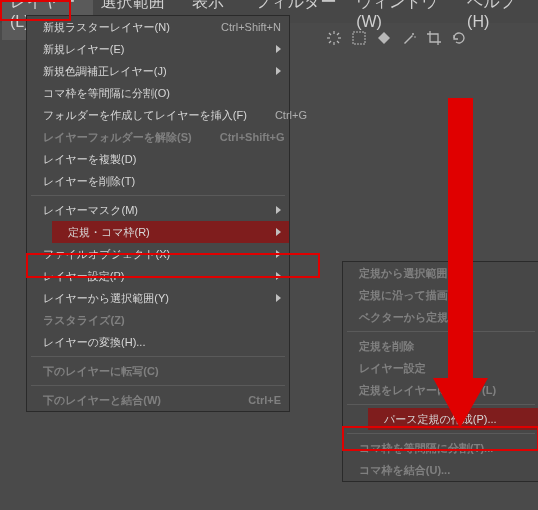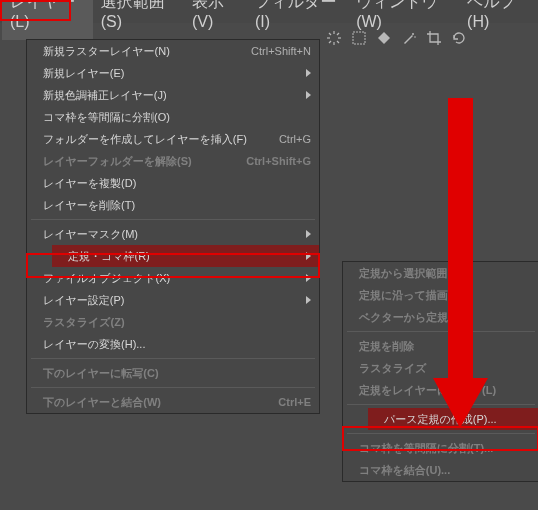--- a/index.html
+++ b/index.html
@@ -5,28 +5,28 @@
   * { margin: 0; padding: 0; box-sizing: border-box; font-family: "Meiryo", "Hiragino Sans", sans-serif; }
   body { width: 538px; height: 510px; background: #4a4a4a; overflow: hidden; position: relative; }
   
   .menubar { display: flex; background: #474747; height: 23px; align-items: center; padding-left: 2px; }
   .menu-item { color: #d0d0d0; font-size: 16px; padding: 9px 8px; cursor: pointer; }
   .menu-item.active { background: #5a5a5a; }
   
   .highlight-box { border: 2px solid #e00000; position: absolute; pointer-events: none; z-index: 100; }
   
   .dropdown { position: absolute; background: #474747; border: 1px solid #2a2a2a; font-size: 11px; color: #d8d8d8; }
-  .dropdown-main { left: 26px; top: 39px; width: 294px; }
+  .dropdown-main { left: 26px; top: 15px; width: 264px; }
   .dropdown-sub { left: 342px; top: 261px; width: 198px; }
   
   .menu-row { display: flex; align-items: center; height: 22px; padding: 0 8px 0 16px; position: relative; }
   .menu-row.hover { background: #7f1d1d; margin-left: 25px; }
   .menu-row.disabled { color: #808080; font-weight: bold; }
   .menu-label { flex: 1; white-space: nowrap; }
-  .menu-shortcut { color: #b0b0b0; font-size: 11px; margin-left: 20px; text-align: right; }
+  .menu-shortcut { color: #b0b0b0; font-size: 11px; margin-left: 28px; text-align: right; }
   .menu-row.disabled .menu-shortcut { color: #808080; }
   .menu-arrow { width: 0; height: 0; border-top: 4px solid transparent; border-bottom: 4px solid transparent; border-left: 5px solid #c0c0c0; margin-left: 8px; }
   .menu-sep { height: 1px; background: #5a5a5a; margin: 3px 4px; }
   
   .toolbar { position: absolute; left: 322px; top: 26px; display: flex; gap: 1px; }
   .tool-icon { width: 24px; height: 24px; display: flex; align-items: center; justify-content: center; color: #b8b8b8; }
   
   .arrow-overlay { position: absolute; left: 428px; top: 98px; z-index: 101; pointer-events: none; }
 </style>
 </head>
@@ -126,20 +126,24 @@
       <span class="menu-arrow"></span>
     </div>
   <div class="menu-row">
       <span class="menu-label">ファイルオブジェクト(X)</span>
       <span class="menu-arrow"></span>
     </div>
   <div class="menu-row">
       <span class="menu-label">レイヤー設定(P)</span>
       <span class="menu-arrow"></span>
     </div>
+  <div class="menu-row">
+      <span class="menu-label">レイヤーから選択範囲(Y)</span>
+      <span class="menu-arrow"></span>
+    </div>
   <div class="menu-row disabled">
       <span class="menu-label">ラスタライズ(Z)</span>
     </div>
   <div class="menu-row">
       <span class="menu-label">レイヤーの変換(H)...</span>
     </div>
   <div class="menu-sep"></div>
   <div class="menu-row disabled">
       <span class="menu-label">下のレイヤーに転写(C)</span>
     </div>
@@ -158,21 +162,21 @@
       <span class="menu-label">定規に沿って描画</span>
     </div>
   <div class="menu-row disabled">
       <span class="menu-label">ベクターから定規</span>
     </div>
   <div class="menu-sep"></div>
   <div class="menu-row disabled">
       <span class="menu-label">定規を削除</span>
     </div>
   <div class="menu-row disabled">
-      <span class="menu-label">ラスタライズ</span>
+      <span class="menu-label">レイヤー設定</span>
     </div>
   <div class="menu-row disabled">
       <span class="menu-label">定規をレイヤーにリンク(L)</span>
     </div>
   <div class="menu-sep"></div>
   <div class="menu-row hover">
       <span class="menu-label">パース定規の作成(P)...</span>
     </div>
   <div class="menu-sep"></div>
   <div class="menu-row disabled">

